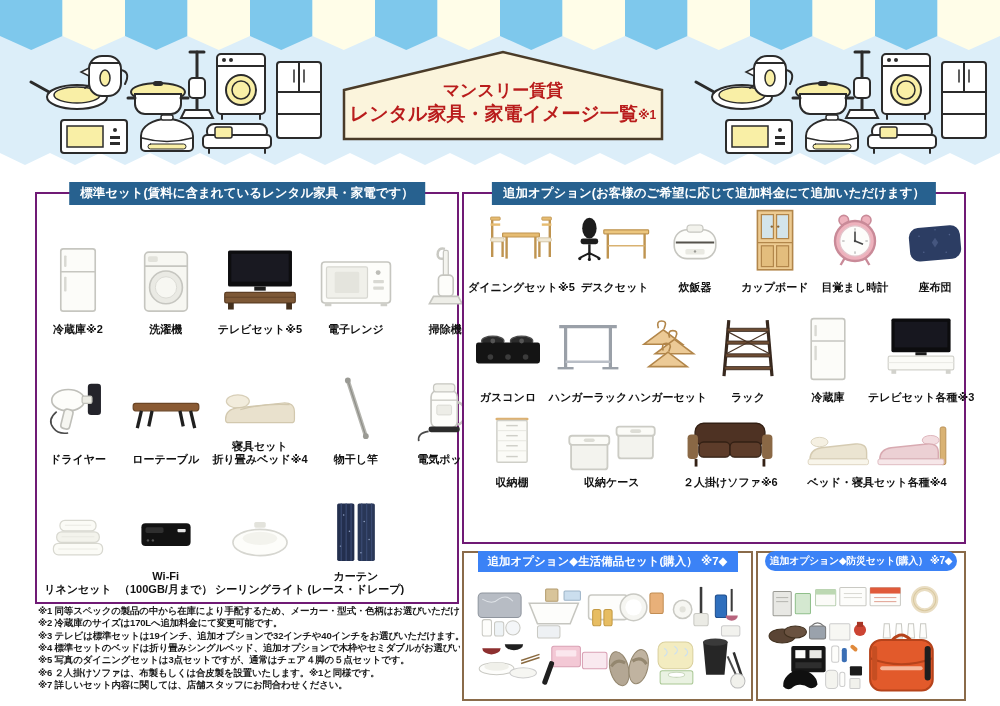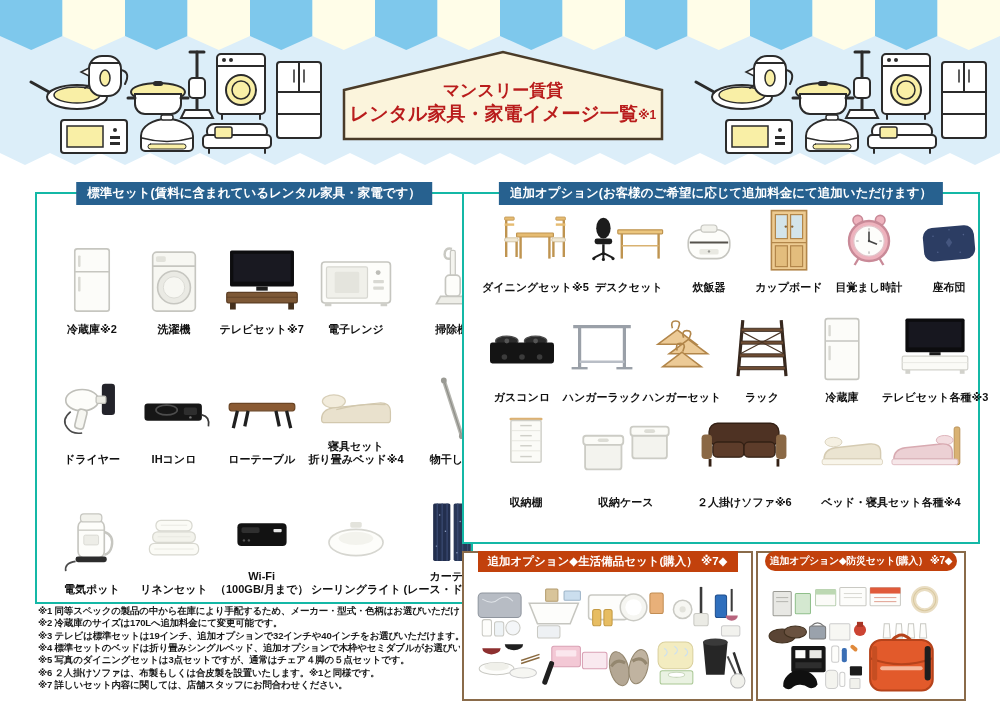--- a/index.html
+++ b/index.html
@@ -10,44 +10,44 @@
   .awning{position:absolute;left:0;top:0;width:1000px;height:52px;display:block;}
   .icon-cluster{position:absolute;top:40px;width:300px;height:118px;}
   .icon-cluster.left{left:25px;}
   .icon-cluster.right{left:690px;}
   .title-box{position:absolute;left:338px;top:48px;width:330px;height:94px;}
   .title-box svg{position:absolute;left:0;top:0;}
   .title-text{position:absolute;left:0;right:0;top:32px;text-align:center;color:#b91c1c;font-weight:bold;}
   .title-line1{font-size:17px;line-height:1.3;}
   .title-line2{font-size:19px;line-height:1.25;}
   .title-note{font-size:12px;vertical-align:1px;}
-  .panel{position:absolute;background:#fff;border:2px solid #14b8a6;padding-left:14px;}
+  .panel{position:absolute;background:#fff;border:2px solid #701a75;}
   .panel-std{left:35px;top:192px;width:420px;height:408px;}
   .panel-add{left:462px;top:192px;width:500px;height:348px;}
   .panel-header{position:absolute;top:-12px;left:50%;transform:translateX(-50%);
     background:#27618F;color:#fff;font-weight:bold;font-size:12.5px;padding:3px 11px;white-space:nowrap;}
   .grid5{display:grid;grid-template-columns:repeat(5,1fr);padding-top:12px;}
   .cell{display:flex;flex-direction:column;align-items:center;justify-content:flex-end;overflow:visible;}
   .grid5 .cell{height:130px;}
   .img{display:flex;align-items:flex-end;justify-content:center;}
   .lbl,.lbl2{font-size:11px;font-weight:bold;color:#111;text-align:center;white-space:nowrap;line-height:1.2;}
   .r-row{display:flex;padding:0 4px;}
   .r-row .cell{flex:1;}
   .r1 .cell{height:100px;}
   .r2 .cell{height:110px;}
   .r3{justify-content:space-between;}
-  .r3 .cell{flex:none;gap:20px;}
+  .r3 .cell{flex:none;}
   .r3 .w1{width:88px;} .r3 .w2{width:110px;} .r3 .w3{width:126px;} .r3 .w4{width:166px;}
   .footnotes{position:absolute;left:38px;top:605px;width:422px;overflow:hidden;}
   .fn{font-size:9.5px;font-weight:bold;color:#1a1a1a;line-height:1.3;white-space:nowrap;letter-spacing:-0.2px;}
   .pbox{position:absolute;border:2px solid #8a6b4a;background:#fff;}
   .pbox1{left:462px;top:551px;width:287px;height:146px;}
   .pbox2{left:756px;top:551px;width:206px;height:146px;}
   .pbox-header{position:absolute;top:-2px;left:50%;transform:translateX(-50%);
-    background:#c2410c;color:#fff;font-weight:bold;text-align:center;padding:3px 0;white-space:nowrap;}
+    background:#3b82f6;color:#fff;font-weight:bold;text-align:center;padding:3px 0;white-space:nowrap;}
   .pbox1 .pbox-header{width:260px;font-size:11.5px;}
   .pbox2 .pbox-header{width:192px;font-size:10px;letter-spacing:-0.3px;border-radius:10px;}
   .collage{position:absolute;left:4px;right:4px;top:24px;bottom:2px;display:flex;align-items:center;justify-content:center;}
 </style>
 </head>
 <body>
 
 <svg width="0" height="0" style="position:absolute">
   <symbol id="appliance-icons" viewBox="0 0 300 118">
     <g stroke-linecap="round">
@@ -178,21 +178,21 @@
             <svg width="82" height="86" viewBox="0 0 100 84">
               <rect x="11" y="6" width="78" height="44" rx="2" fill="#0d0d0f"></rect>
               <rect x="15" y="10" width="70" height="34" fill="#191921"></rect>
               <rect x="43" y="50" width="14" height="5" fill="#1c1c1c"></rect>
               <rect x="7" y="57" width="86" height="13" rx="2" fill="#7d5836" stroke="#5d3f25" stroke-width="1.5"></rect>
               <line x1="7" y1="63" x2="93" y2="63" stroke="#5d3f25"></line>
               <rect x="11" y="70" width="7" height="8" fill="#44301d"></rect>
               <rect x="82" y="70" width="7" height="8" fill="#44301d"></rect>
             </svg>
           </div>
-        <div class="lbl">テレビセット※7</div>
+        <div class="lbl">テレビセット※5</div>
       </div>
 
       <div class="cell">
         <div class="img">
             <svg width="82" height="86" viewBox="0 0 100 84">
               <rect x="8" y="20" width="84" height="50" rx="4" fill="#fdfdfa" stroke="#c6c6c0" stroke-width="2"></rect>
               <rect x="14" y="26" width="50" height="38" rx="2" fill="#f0f0ea" stroke="#d6d6d0" stroke-width="1.5"></rect>
               <rect x="24" y="32" width="30" height="26" rx="2" fill="#e4e4dd"></rect>
               <circle cx="77" cy="33" r="3" fill="#bdbdb7"></circle>
               <rect x="71" y="42" width="13" height="4" rx="1" fill="#d9d9d3"></rect>
@@ -222,32 +222,20 @@
               <rect x="62" y="10" width="16" height="38" rx="4" fill="#23232a"></rect>
               <ellipse cx="38" cy="30" rx="20" ry="13" fill="#fdfdfa" stroke="#bfbfb9" stroke-width="2"></ellipse>
               <rect x="55" y="25" width="12" height="9" rx="2" fill="#ecece5" stroke="#bfbfb9" stroke-width="1.5"></rect>
               <rect x="31" y="41" width="11" height="24" rx="4" fill="#f6f6f1" stroke="#bfbfb9" stroke-width="2" transform="rotate(14 36 53)"></rect>
               <path d="M24 44 q-12 10 -4 20 q6 8 18 6" fill="none" stroke="#4a4a4a" stroke-width="2"></path>
             </svg>
           </div>
         <div class="lbl">ドライヤー</div>
       </div>
 
-      <div class="cell">
-        <div class="img">
-            <svg width="82" height="86" viewBox="0 0 100 84">
-              <rect x="14" y="34" width="70" height="21" rx="4" fill="#161616"></rect>
-              <ellipse cx="41" cy="42" rx="13" ry="6" fill="none" stroke="#4d4d4d" stroke-width="2"></ellipse>
-              <rect x="62" y="39" width="16" height="9" rx="2" fill="#2e2e2e"></rect>
-              <circle cx="70" cy="51" r="1.5" fill="#777"></circle>
-              <path d="M84 48 q10 2 8 14" fill="none" stroke="#3a3a3a" stroke-width="2"></path>
-            </svg>
-          </div>
-        <div class="lbl">IHコンロ</div>
-      </div>
 
       <div class="cell">
         <div class="img">
             <svg width="82" height="86" viewBox="0 0 100 84">
               <rect x="10" y="34" width="80" height="9" rx="3" fill="#8a5a33" stroke="#6b4525" stroke-width="1.5"></rect>
               <line x1="20" y1="43" x2="15" y2="64" stroke="#1f1f1f" stroke-width="4"></line>
               <line x1="33" y1="43" x2="29" y2="62" stroke="#1f1f1f" stroke-width="4"></line>
               <line x1="80" y1="43" x2="85" y2="64" stroke="#1f1f1f" stroke-width="4"></line>
               <line x1="67" y1="43" x2="71" y2="62" stroke="#1f1f1f" stroke-width="4"></line>
             </svg>

